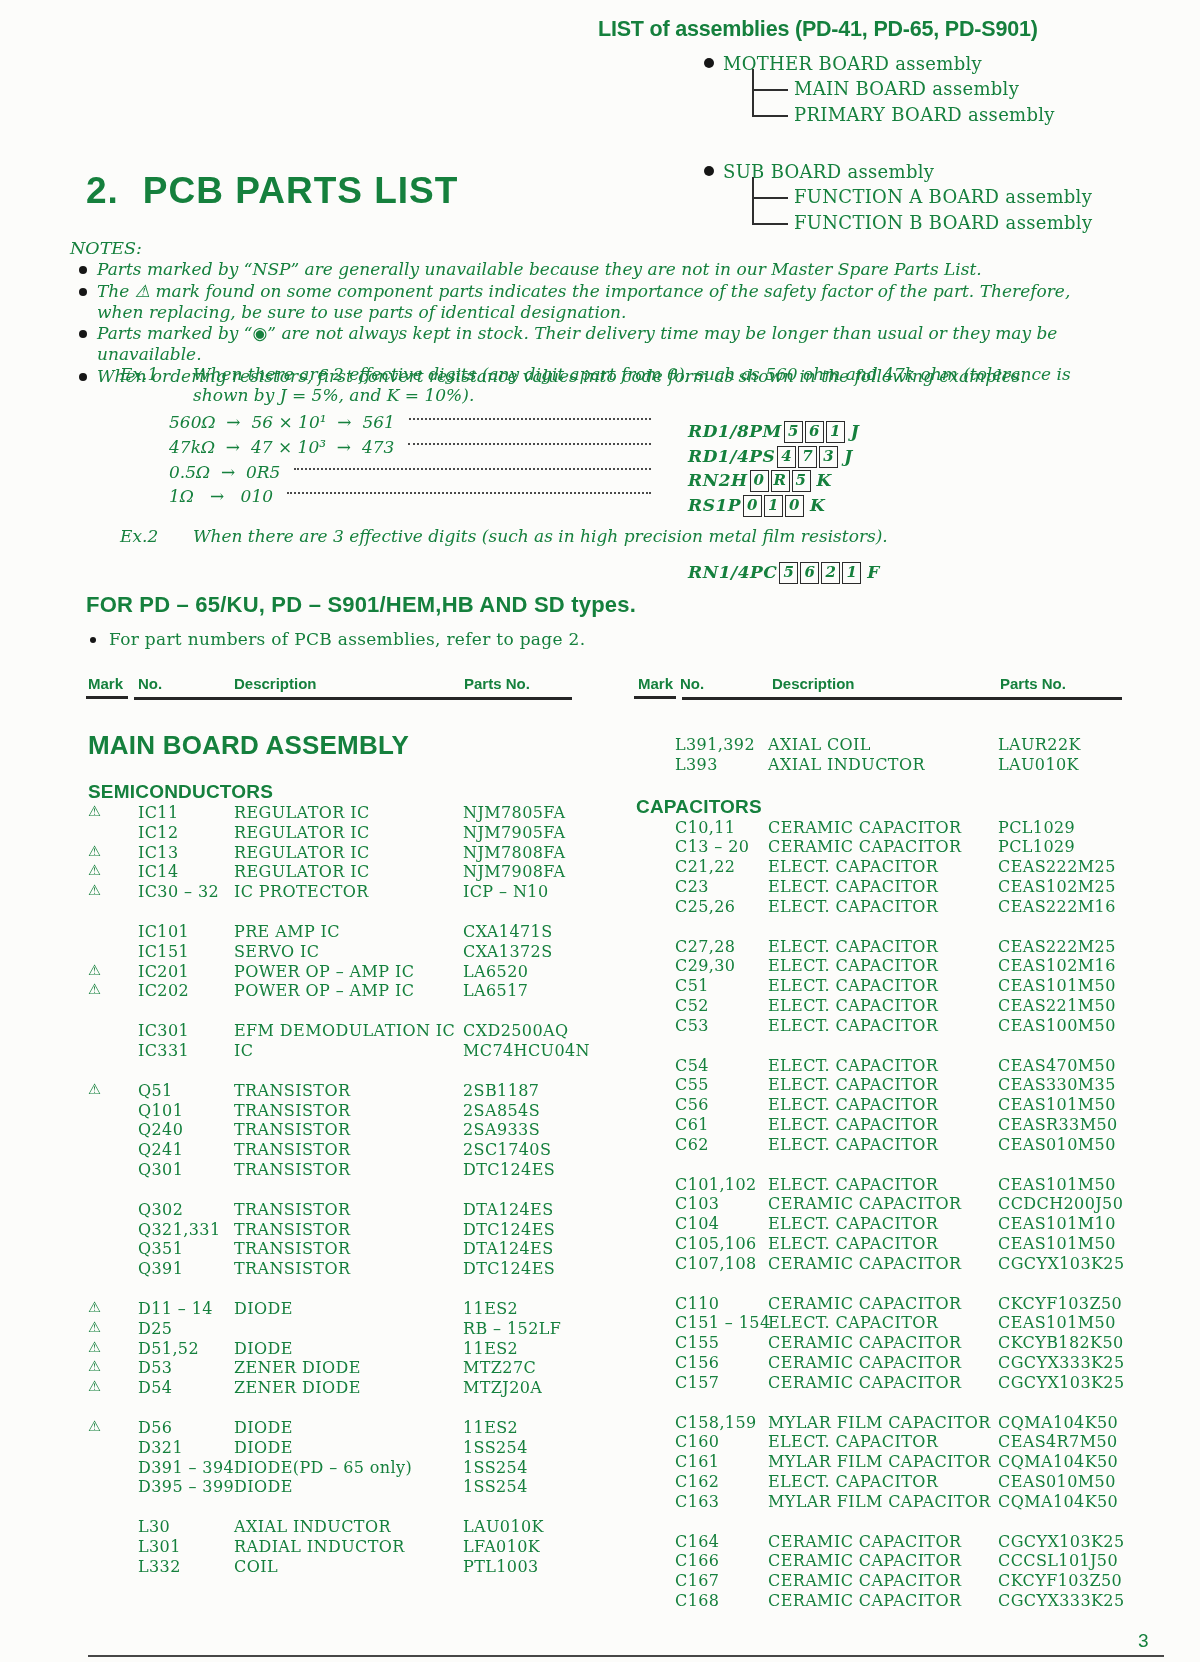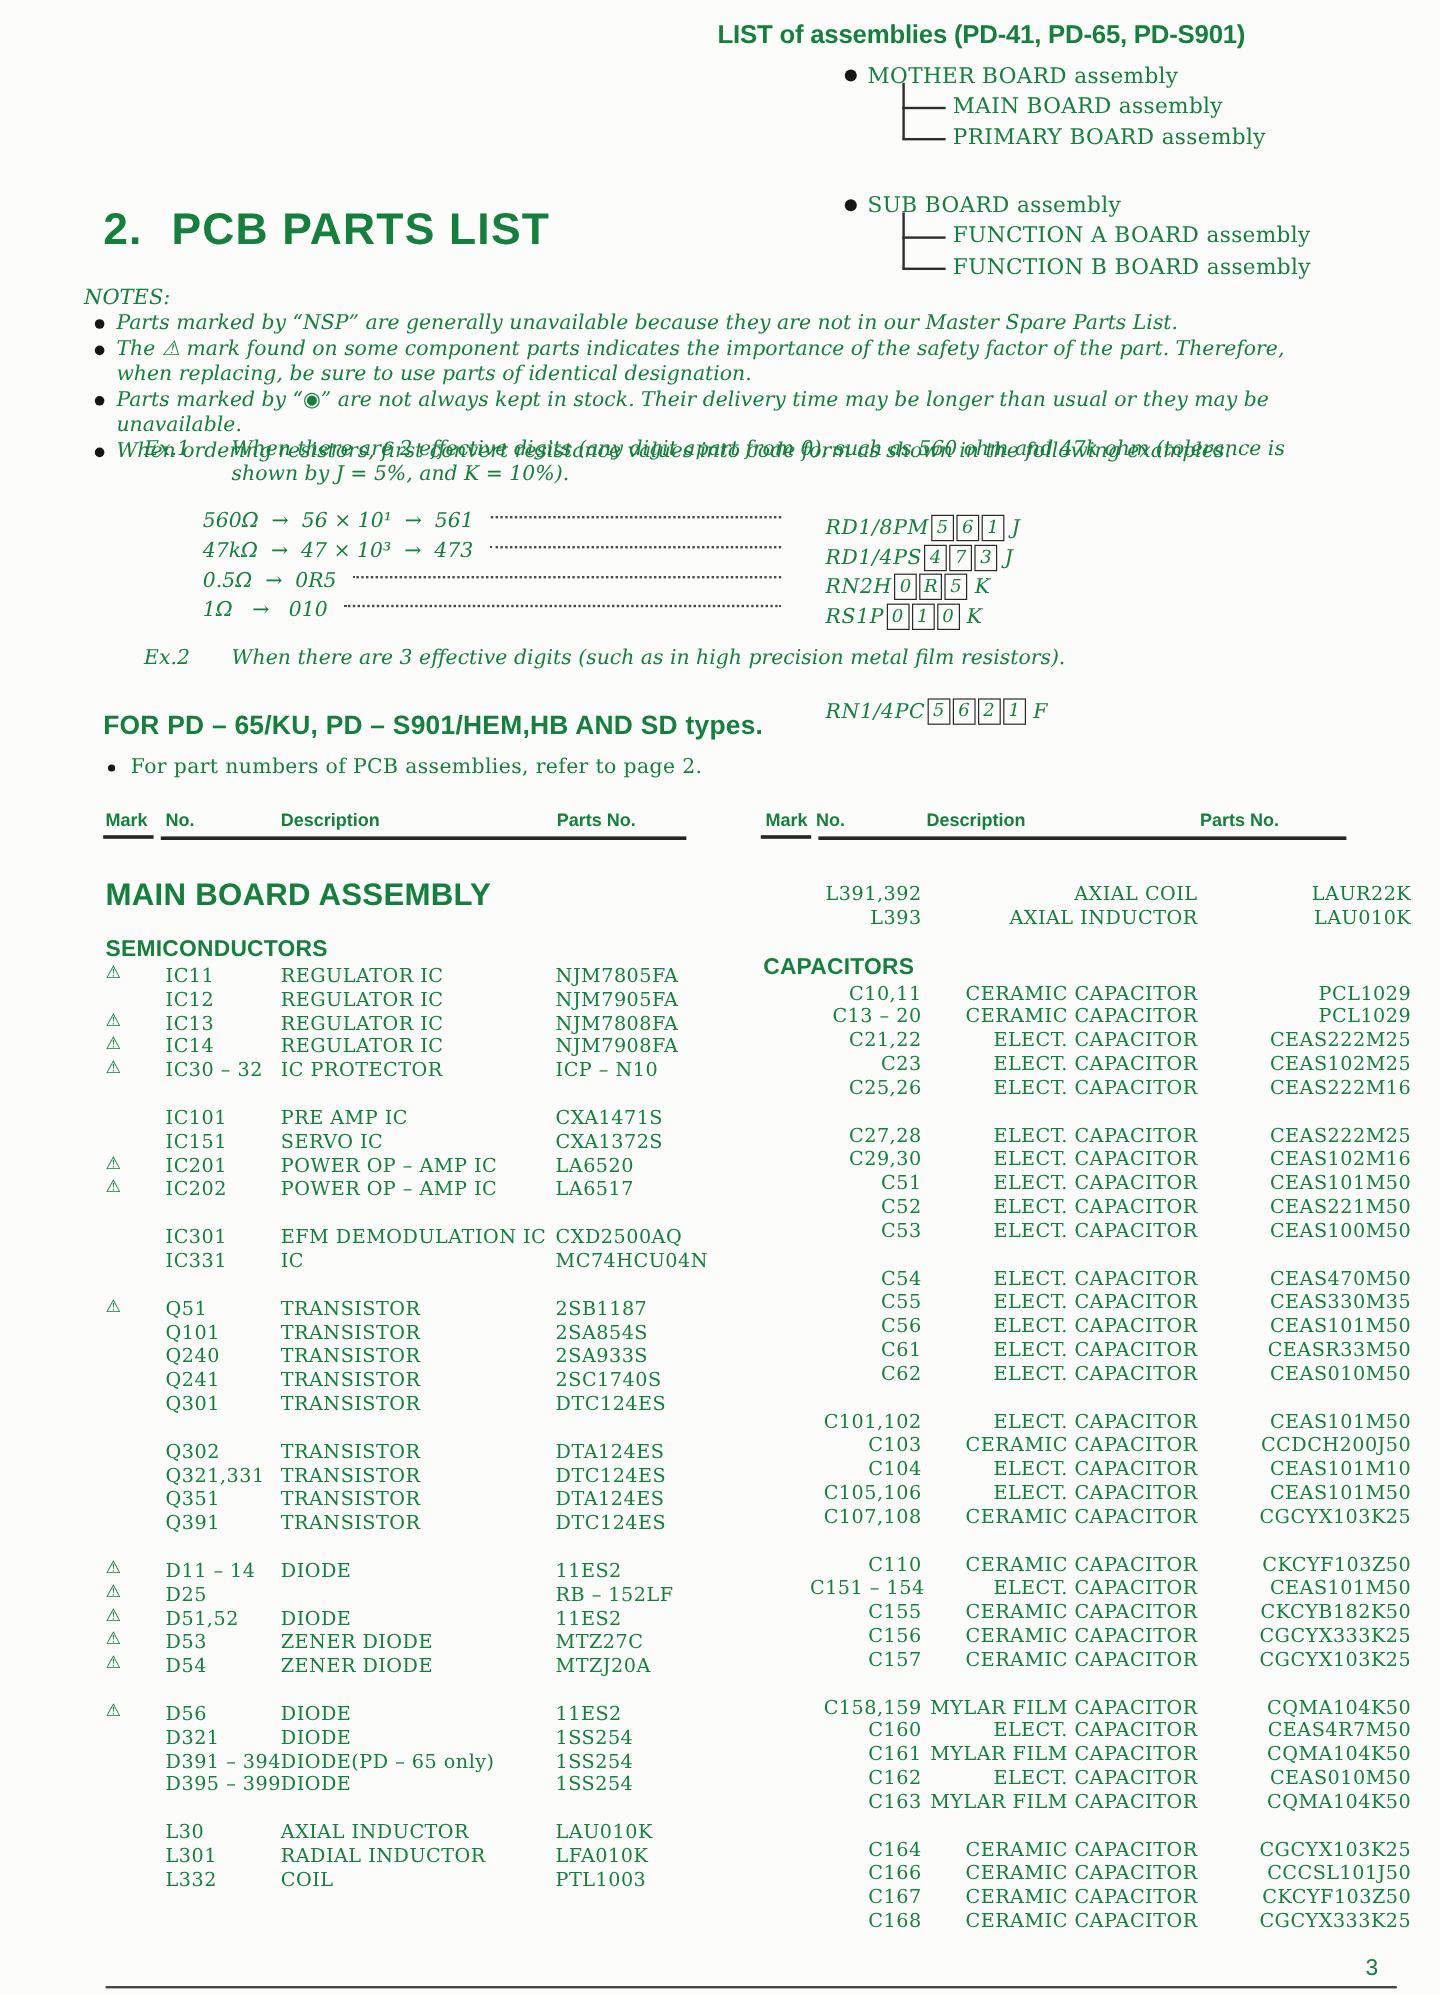--- a/index.html
+++ b/index.html
@@ -41,29 +41,29 @@
   .notes-label { font-size:17.5px; }
   .note-item { position:relative; padding-left:27px; }
   .ndot { position:absolute; left:9px; top:7px; width:8px; height:8px;
     background:#161616; border-radius:50%; }
   
   .examples { position:absolute; left:120px; top:364px; width:960px;
     font-style:italic; font-size:17px; }
   .ex-head { display:flex; line-height:21px;gap:20px; }
   .ex-label { flex:0 0 53px; }
   .ex-text { width:880px; }
-  .ex-rows { margin-left:49px; margin-top:16px; }
+  .ex-rows { margin-left:49px; margin-top:4px; }
   .ex-row { position:relative; height:24.7px; }
   .ex-left { position:absolute; left:0; top:0; bottom:0; width:492px;
     display:flex; align-items:center; }
   .ex-formula { white-space:pre; flex:0 0 auto; }
   .ex-dots { flex:1 1 auto; height:0; border-bottom:2.4px dotted #4a4a4a;
     margin:0 10px 0 14px; transform:translateY(-3px); }
   .ex-code { position:absolute; left:519px; top:11px; bottom:0;
-    display:flex; align-items:center; white-space:pre; letter-spacing:0.5px; }
+    display:flex; white-space:pre; letter-spacing:0.5px;font-weight:bold; }
   .cbox { display:inline-block; min-width:13px; padding:0 2px; height:20px;
     line-height:19px; border:1.6px solid #2a2a2a; text-align:center;
     margin-left:2px; font-size:15px; }
   .ex-suffix { margin-left:6px; }
   .ex2 { margin-top:17px; }
   
   .for-heading { position:absolute; left:86px; top:592px;
     font-family:"Liberation Sans",sans-serif; font-weight:bold;
     font-size:22px; letter-spacing:0.2px; }
   .for-note { position:absolute; left:90px; top:629px; font-size:17px;
@@ -78,21 +78,21 @@
   .parts-col { position:absolute; font-size:16px; letter-spacing:0.4px; }
   .col-left  { left:88px;  top:730px; width:505px; }
   .col-right { left:636px; top:735px; width:540px; }
   .col-title { font-family:"Liberation Sans",sans-serif; font-weight:bold;
     font-size:26px; letter-spacing:0.2px; line-height:30px; margin-bottom:20px; }
   .part-section-heading { font-family:"Liberation Sans",sans-serif;
     font-weight:bold; font-size:19px; line-height:23px; letter-spacing:0.2px; }
   .pgroup { margin-bottom:20px; }
   .prow { display:grid; grid-template-columns:50px 96px 229px 1fr;
     height:19.8px; line-height:19.8px; white-space:nowrap; }
-  .col-right .prow { grid-template-columns:39px 93px 230px 1fr;text-align:right; }
+  .col-right .prow { grid-template-columns:39px 93px 230px 1fr; }
   .pc-mark { font-size:14.5px; position:relative; top:-1px; font-family:"DejaVu Sans",sans-serif; }
   
   .page-number { position:absolute; left:1138px; top:1630px;
     font-family:"Liberation Sans",sans-serif; font-size:19px; }
   .bottom-rule { position:absolute; left:88px; top:1655px; width:1076px;
     height:2px; background:#474747; }
 </style>
 </head>
 <body>
 

